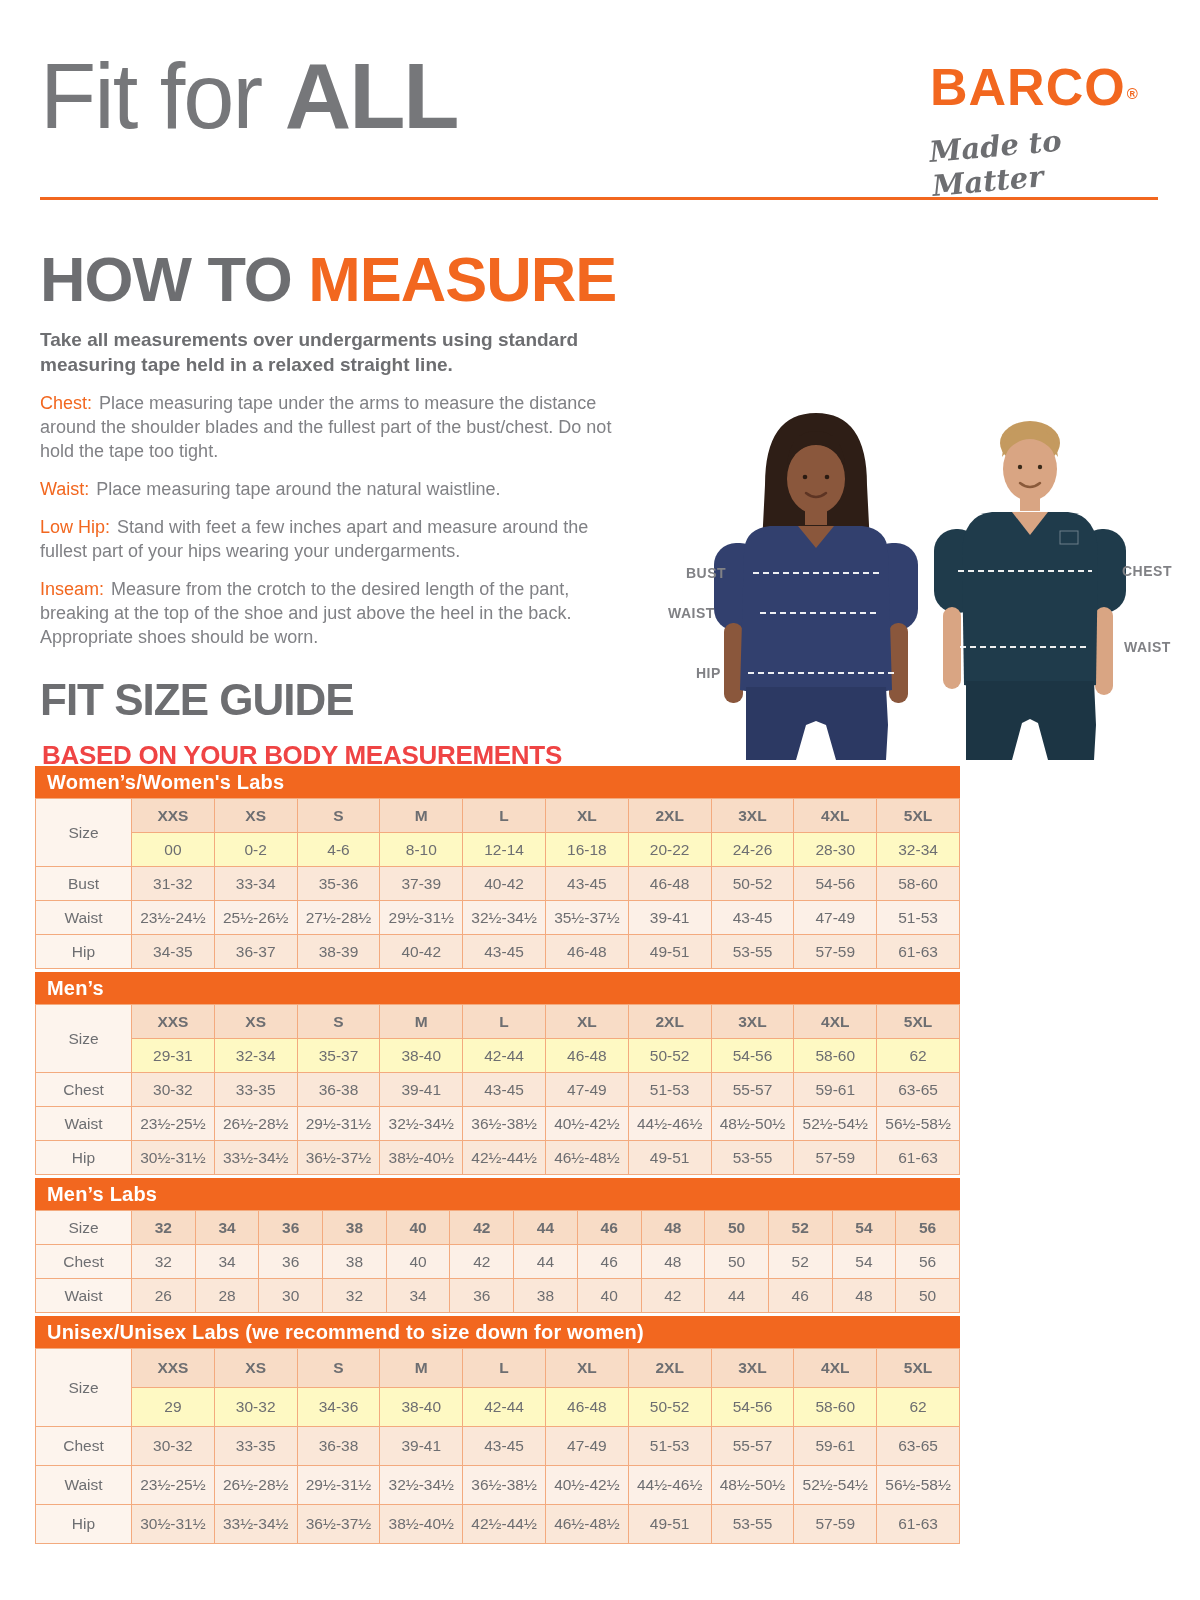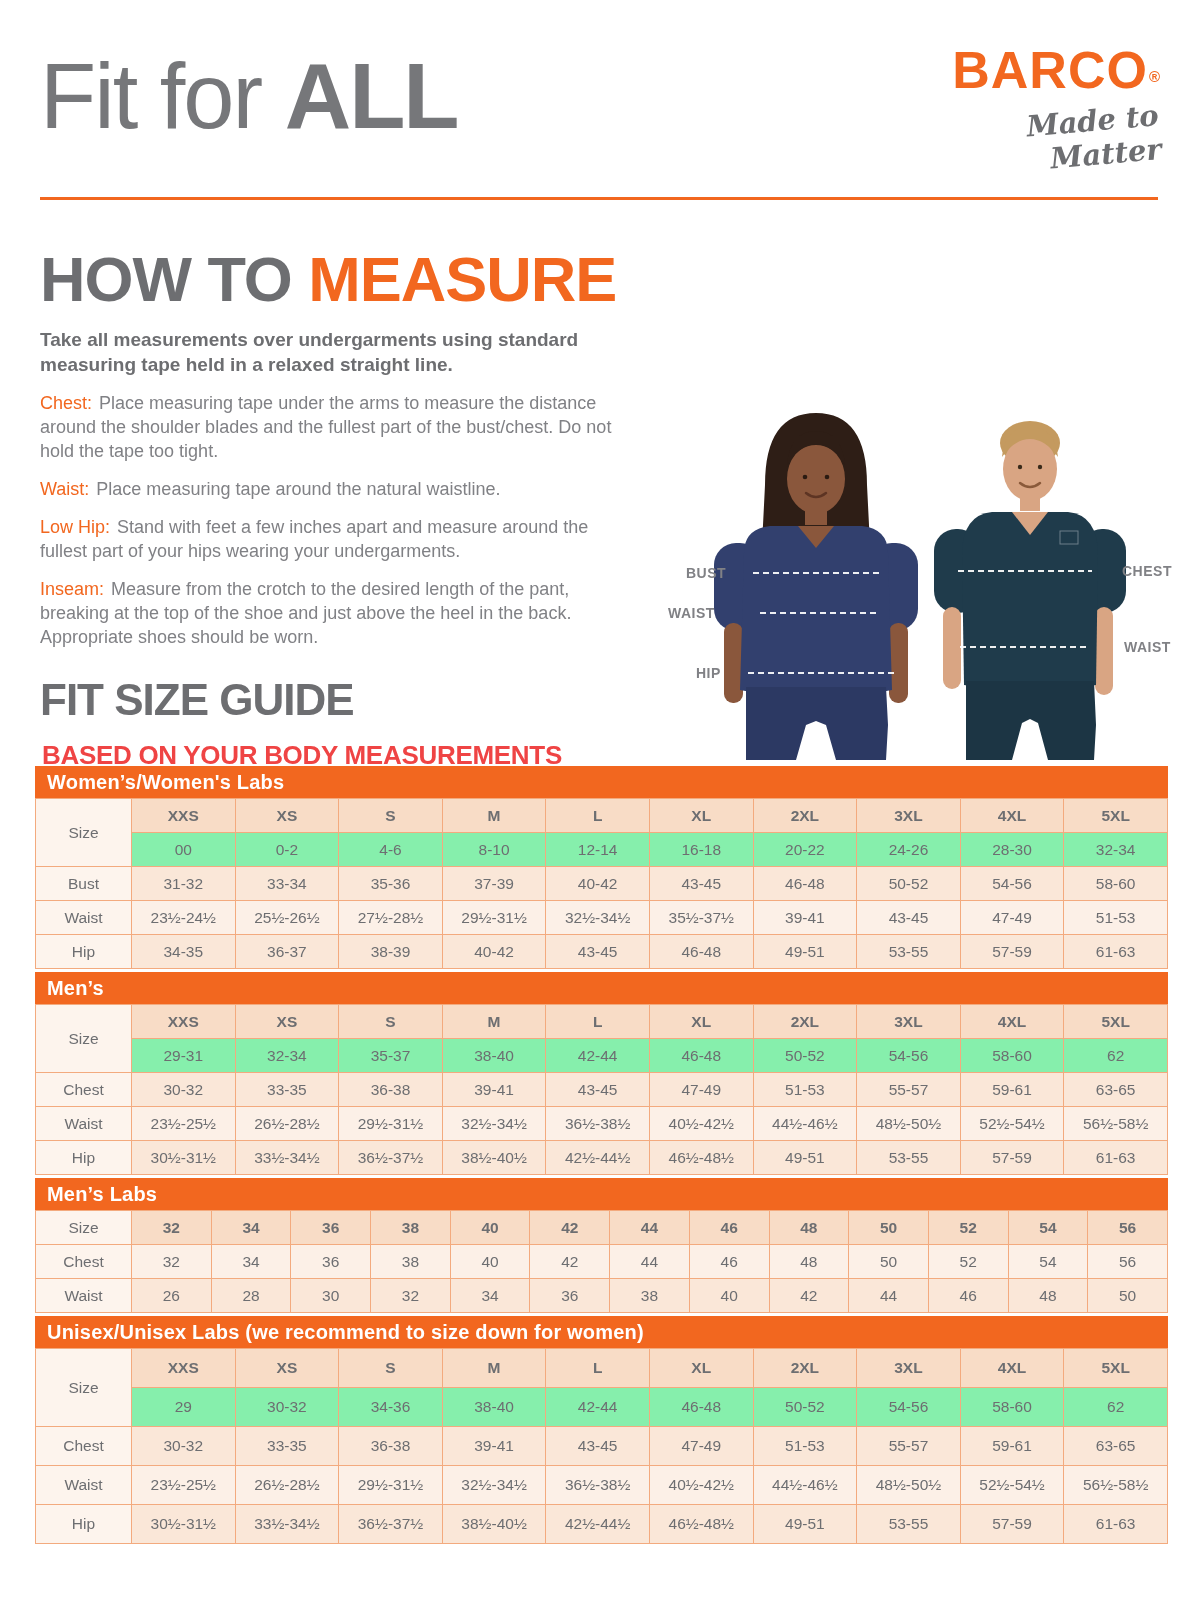--- a/index.html
+++ b/index.html
@@ -4,21 +4,21 @@
 <style>
   html,body{margin:0;padding:0;background:#fff;}
   .page{position:relative;width:1200px;height:1600px;background:#fff;overflow:hidden;
         font-family:"Liberation Sans",sans-serif;color:#6D6E71;}
 
   
   .main-title{position:absolute;left:40px;top:48px;font-size:92px;letter-spacing:-2px;
               color:#76777A;line-height:1.05;white-space:nowrap;}
   .main-title .light{font-weight:400;}
   .main-title .heavy{font-weight:800;}
-  .brand{position:absolute;left:930px;top:44px;width:230px;text-align:right;}
+  .brand{position:absolute;left:930px;top:61px;width:230px;text-align:left;}
   .brand-name{font-size:52px;font-weight:800;color:#F2671F;letter-spacing:1px;line-height:1;}
   .brand-reg{font-size:15px;font-weight:700;color:#F2671F;vertical-align:6px;margin-left:1px;}
   .brand-tagline{display:inline-block;margin-top:2px;font-family:"DejaVu Serif",serif;
                  font-style:italic;font-size:29px;font-weight:600;color:#6D6E71;
                  transform:rotate(-5deg);transform-origin:right center;}
   .header-rule{position:absolute;left:40px;top:197px;width:1118px;height:3px;background:#F2671F;}
 
   
   .h2m{position:absolute;left:40px;top:248px;width:592px;}
   .h2m h2{margin:0 0 16px 0;font-size:63px;letter-spacing:-1px;font-weight:800;line-height:1;}
@@ -31,32 +31,32 @@
   
   .figure{position:absolute;left:640px;top:385px;width:560px;height:375px;}
   .figure svg{position:absolute;left:0;top:0;}
   .fig-label{position:absolute;font-size:14px;font-weight:700;color:#808185;letter-spacing:.5px;}
 
   
   .fsg-title{position:absolute;left:40px;top:678px;margin:0;font-size:44px;font-weight:800;
              letter-spacing:-1px;color:#6D6E71;line-height:1;}
   .fsg-sub{position:absolute;left:40px;top:738px;margin:2px;font-size:26px;font-weight:700;
            color:#ef4444;letter-spacing:-0.3px;}
-  #size-tables{position:absolute;left:35px;top:766px;width:1133px;}
+  #size-tables{position:absolute;left:35px;top:766px;width:925px;}
   .ts{margin-bottom:3px;}
   .band{height:32px;line-height:32px;background:#F2671F;color:#fff;font-weight:700;
         font-size:20px;padding-left:12px;box-sizing:border-box;letter-spacing:.2px;}
   table.szt{border-collapse:collapse;width:100%;table-layout:fixed;
             border:1px solid #EC9A66;}
   table.szt td{height:33px;text-align:center;font-size:15.5px;color:#6D6E71;
                border:1px solid #F3AA7E;padding:0;}
   .ts:last-child td{height:38px;}
   td.lbl{text-align:left;padding-left:10px;background:#FDF4ED;}
   td.hdr{font-weight:700;background:#F8DCC6;color:#595A5D;font-size:16px;}
-  td.num{background:#86efac;}
+  td.num{background:#fef9c3;}
   td.lt{background:#FCF0E7;}
   td.dk{background:#FAE7D8;}
 </style>
 </head>
 <body>
 
 <div class="page">
 
   <div class="main-title"><span class="light">Fit for </span><span class="heavy">ALL</span></div>
 

